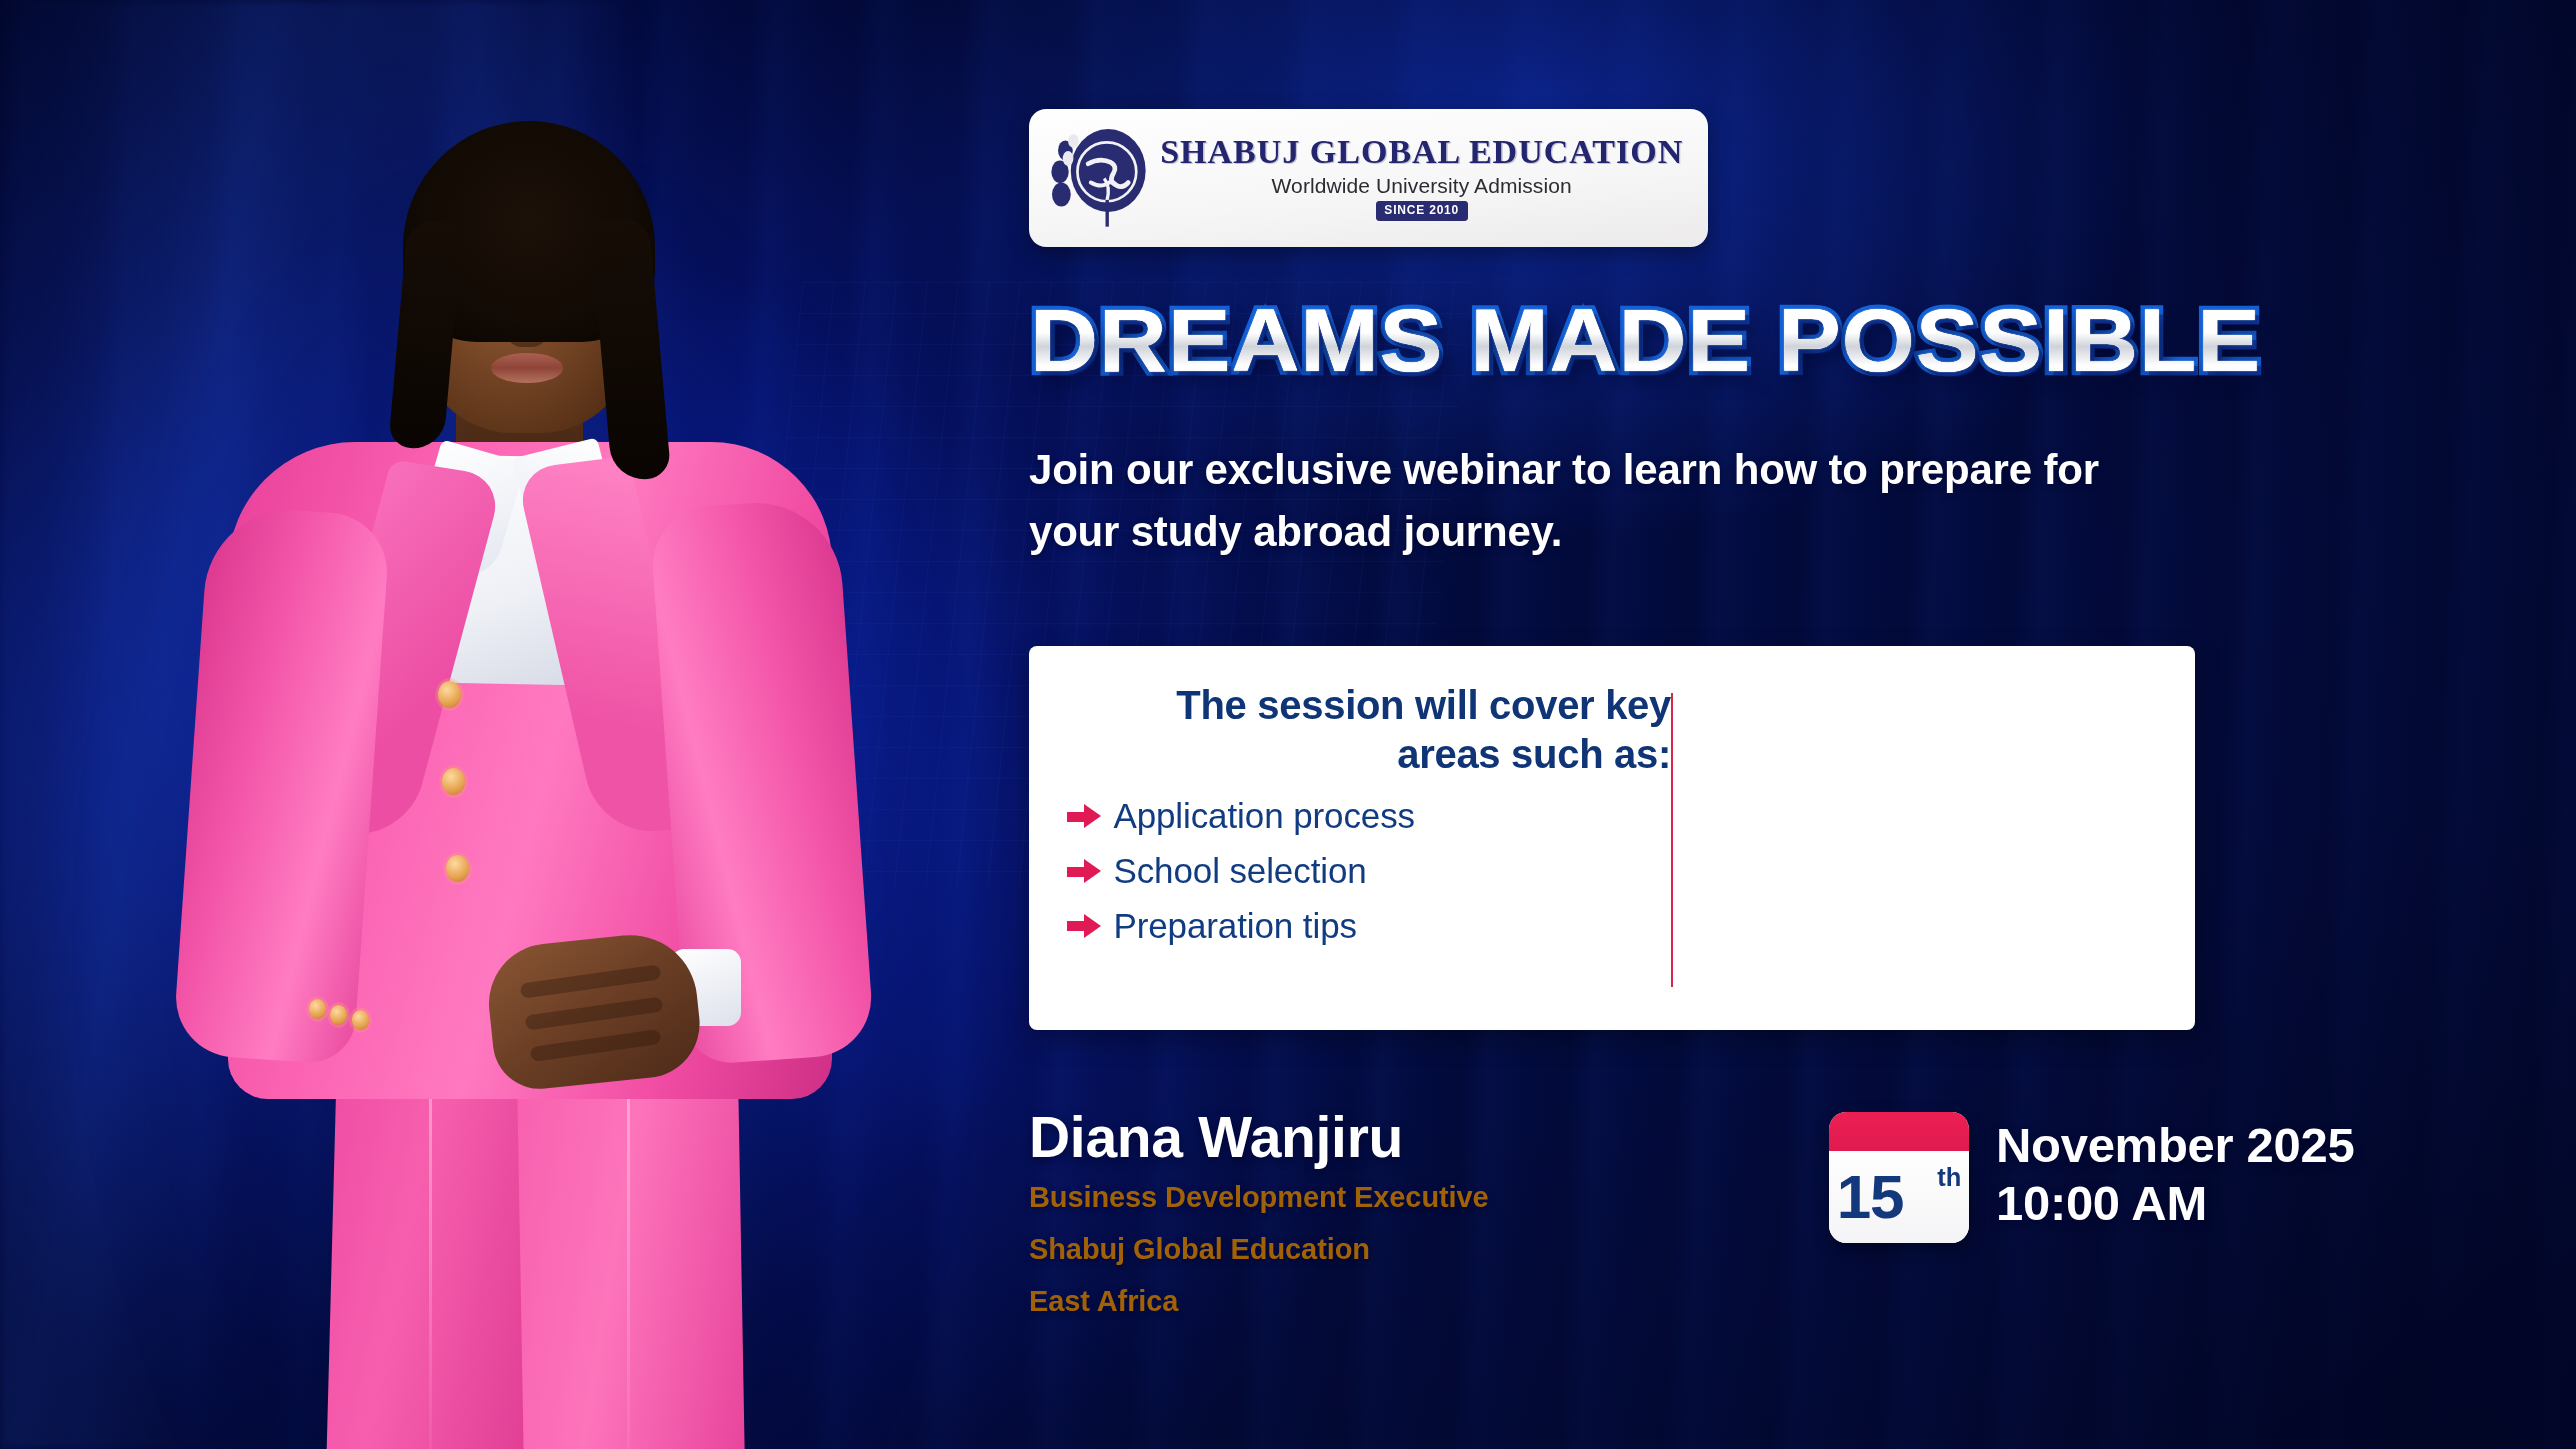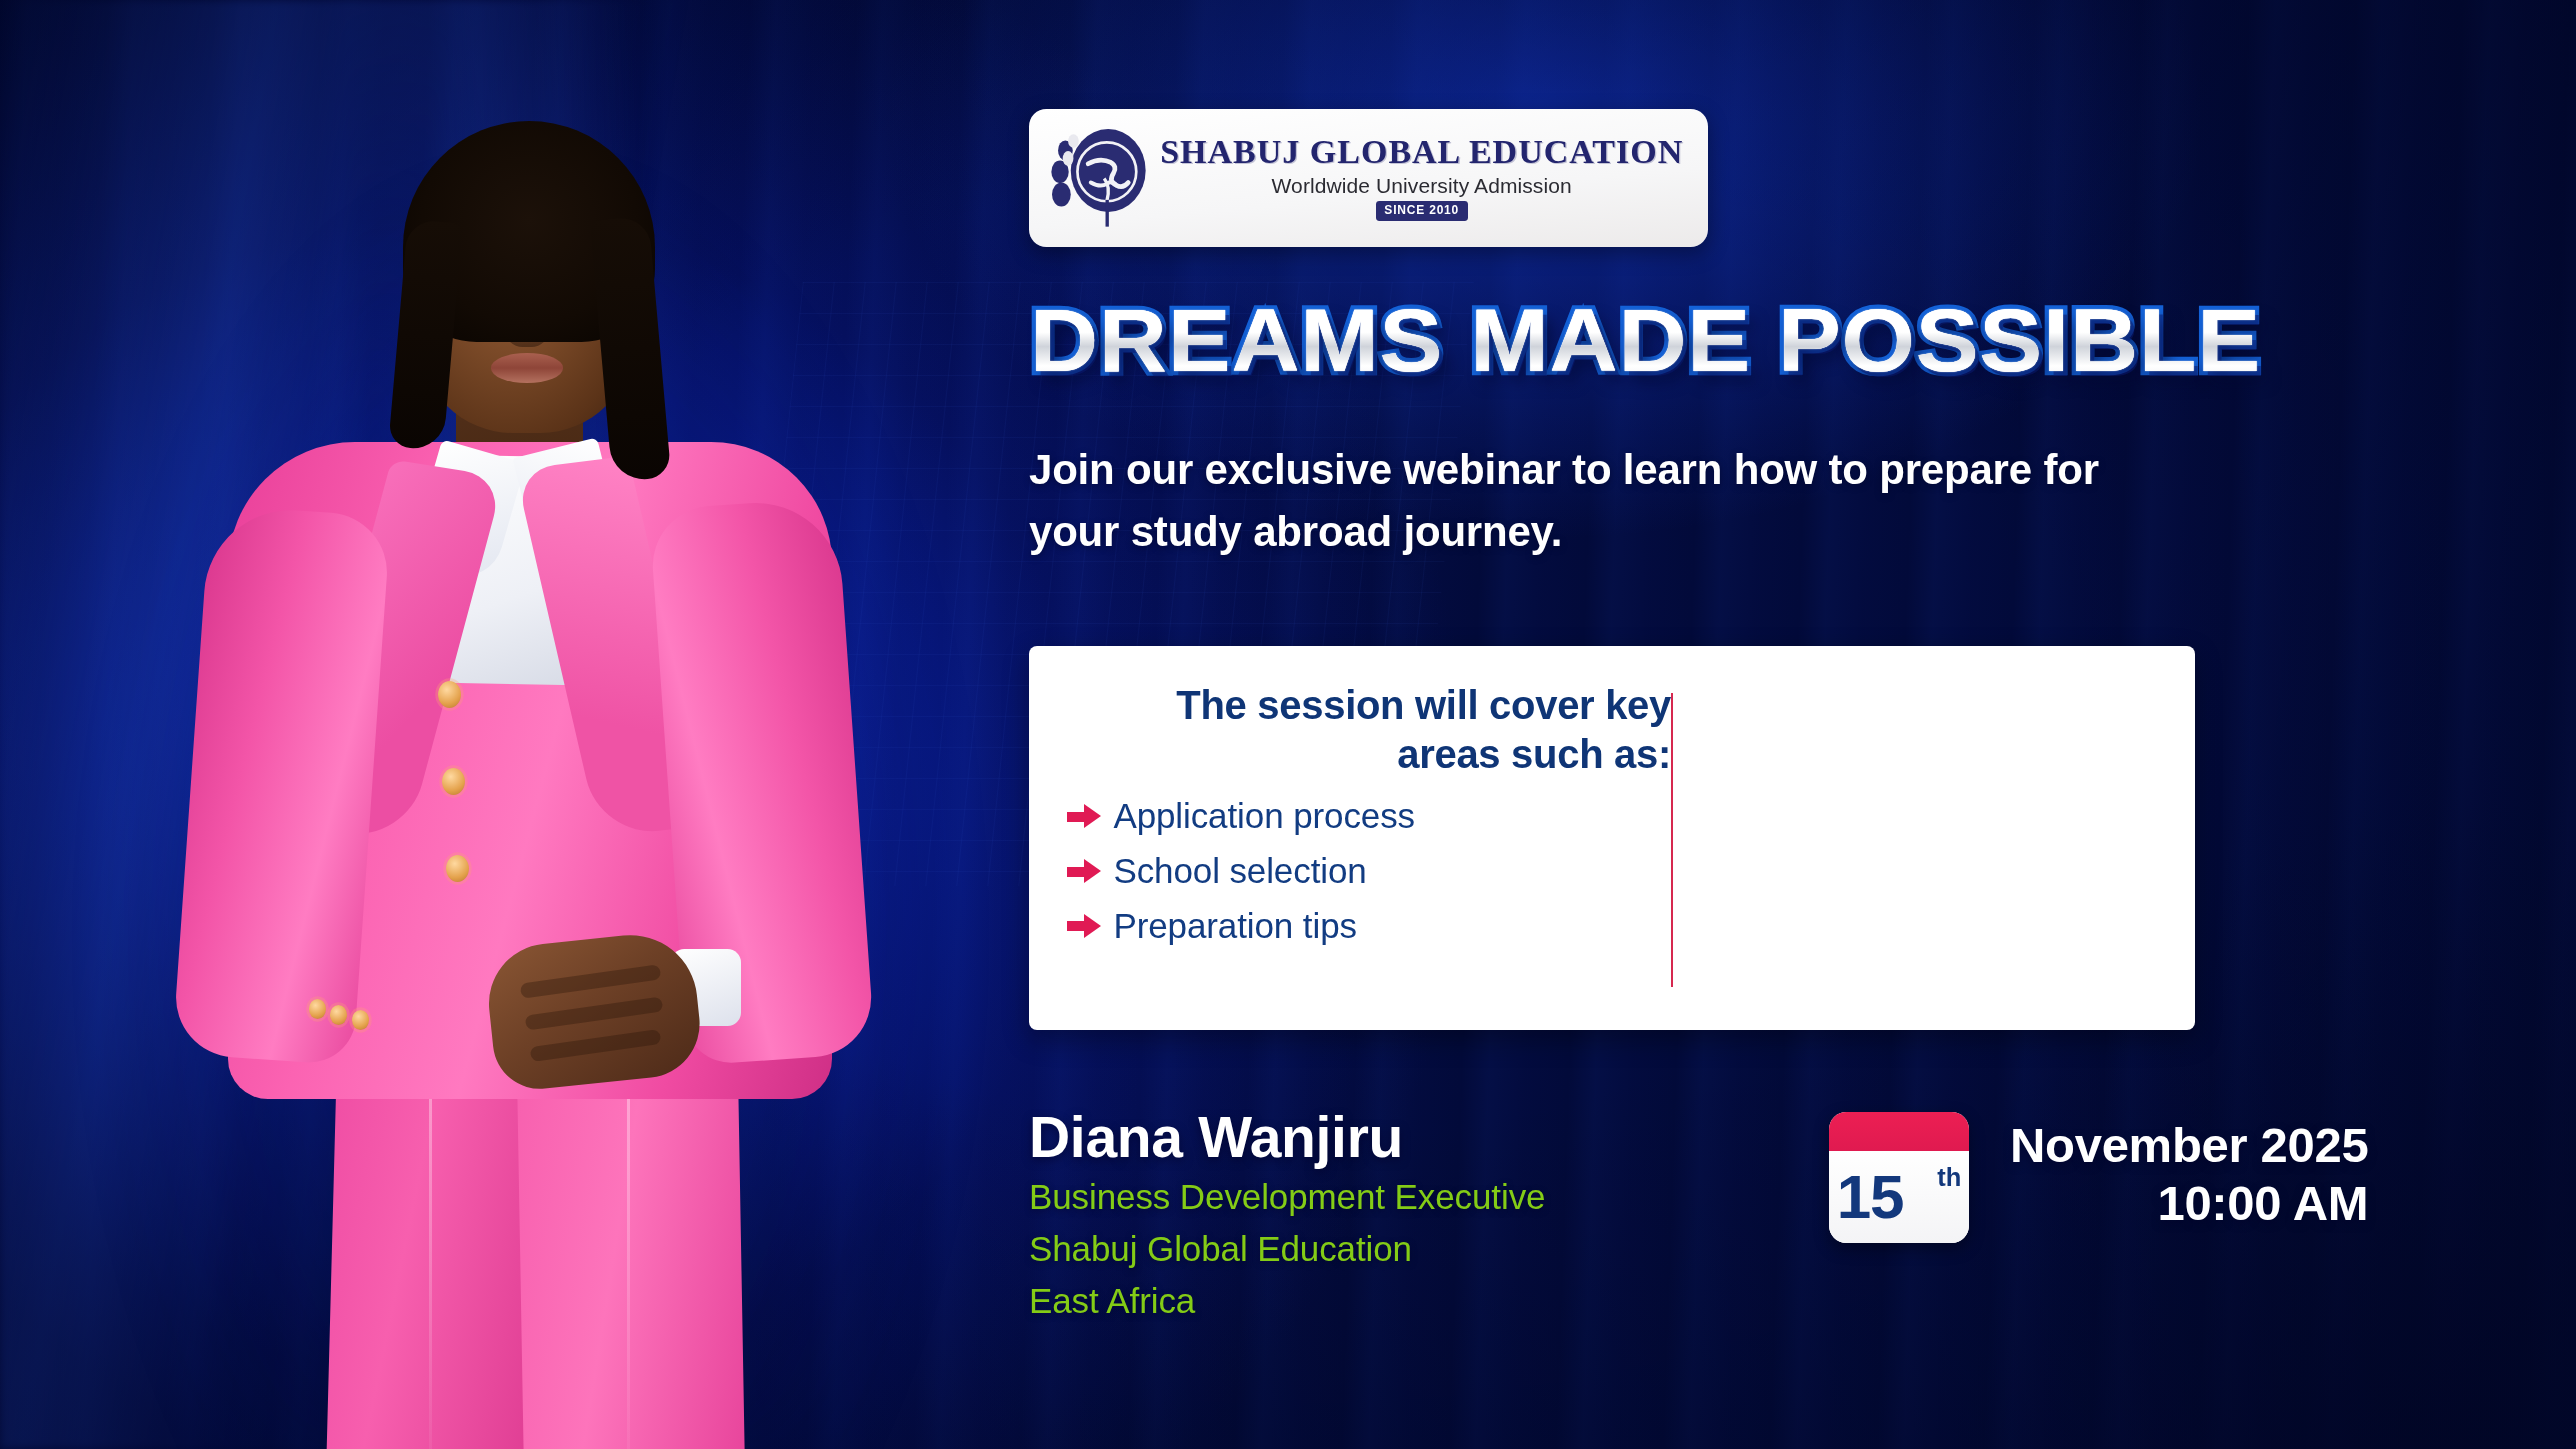--- a/index.html
+++ b/index.html
@@ -394,24 +394,24 @@
   }
   .speaker-name {
     font-size: 57px;
     font-weight: bold;
     color: #ffffff;
     line-height: 67px;
     letter-spacing: -0.3px;
     text-shadow: 0 2.7px 9.4px rgba(0,4,40,0.6);
   }
   .speaker-line {
-    font-size: 35px;
-    color: #84cc16;
+    font-size: 29px;
+    color: #a16207;
     line-height: 52px;
-    font-weight: 400;
+    font-weight: 700;
     letter-spacing: -0.1px;
     text-shadow: 0 2px 6.7px rgba(0,4,40,0.55);
   }
 
   
   #date-block {
     position: absolute;
     left: 1829px; top: 1112px;
     display: flex;
     align-items: flex-start;
@@ -437,23 +437,22 @@
   }
   .cal-day {
     font-size: 62px; font-weight: bold; color: #13387c; line-height: 1;
     letter-spacing: -1.3px;
   }
   .cal-suffix {
     font-size: 25.5px; font-weight: bold; color: #13387c;
     align-self: flex-start; margin-top: 12px; margin-left: 2px;
   }
   .date-text {
-    margin-left: 41px;
+    margin-left: 27px;
     padding-top: 4px;
-    text-align: right;
   }
   .date-month {
     font-size: 49px; font-weight: bold; color: #ffffff; line-height: 58px;
     letter-spacing: -0.3px;
     text-shadow: 0 2.7px 8px rgba(0,4,40,0.6);
     white-space: nowrap;
   }
   .date-time {
     font-size: 49px; font-weight: bold; color: #ffffff; line-height: 58px;
     letter-spacing: -0.3px;

